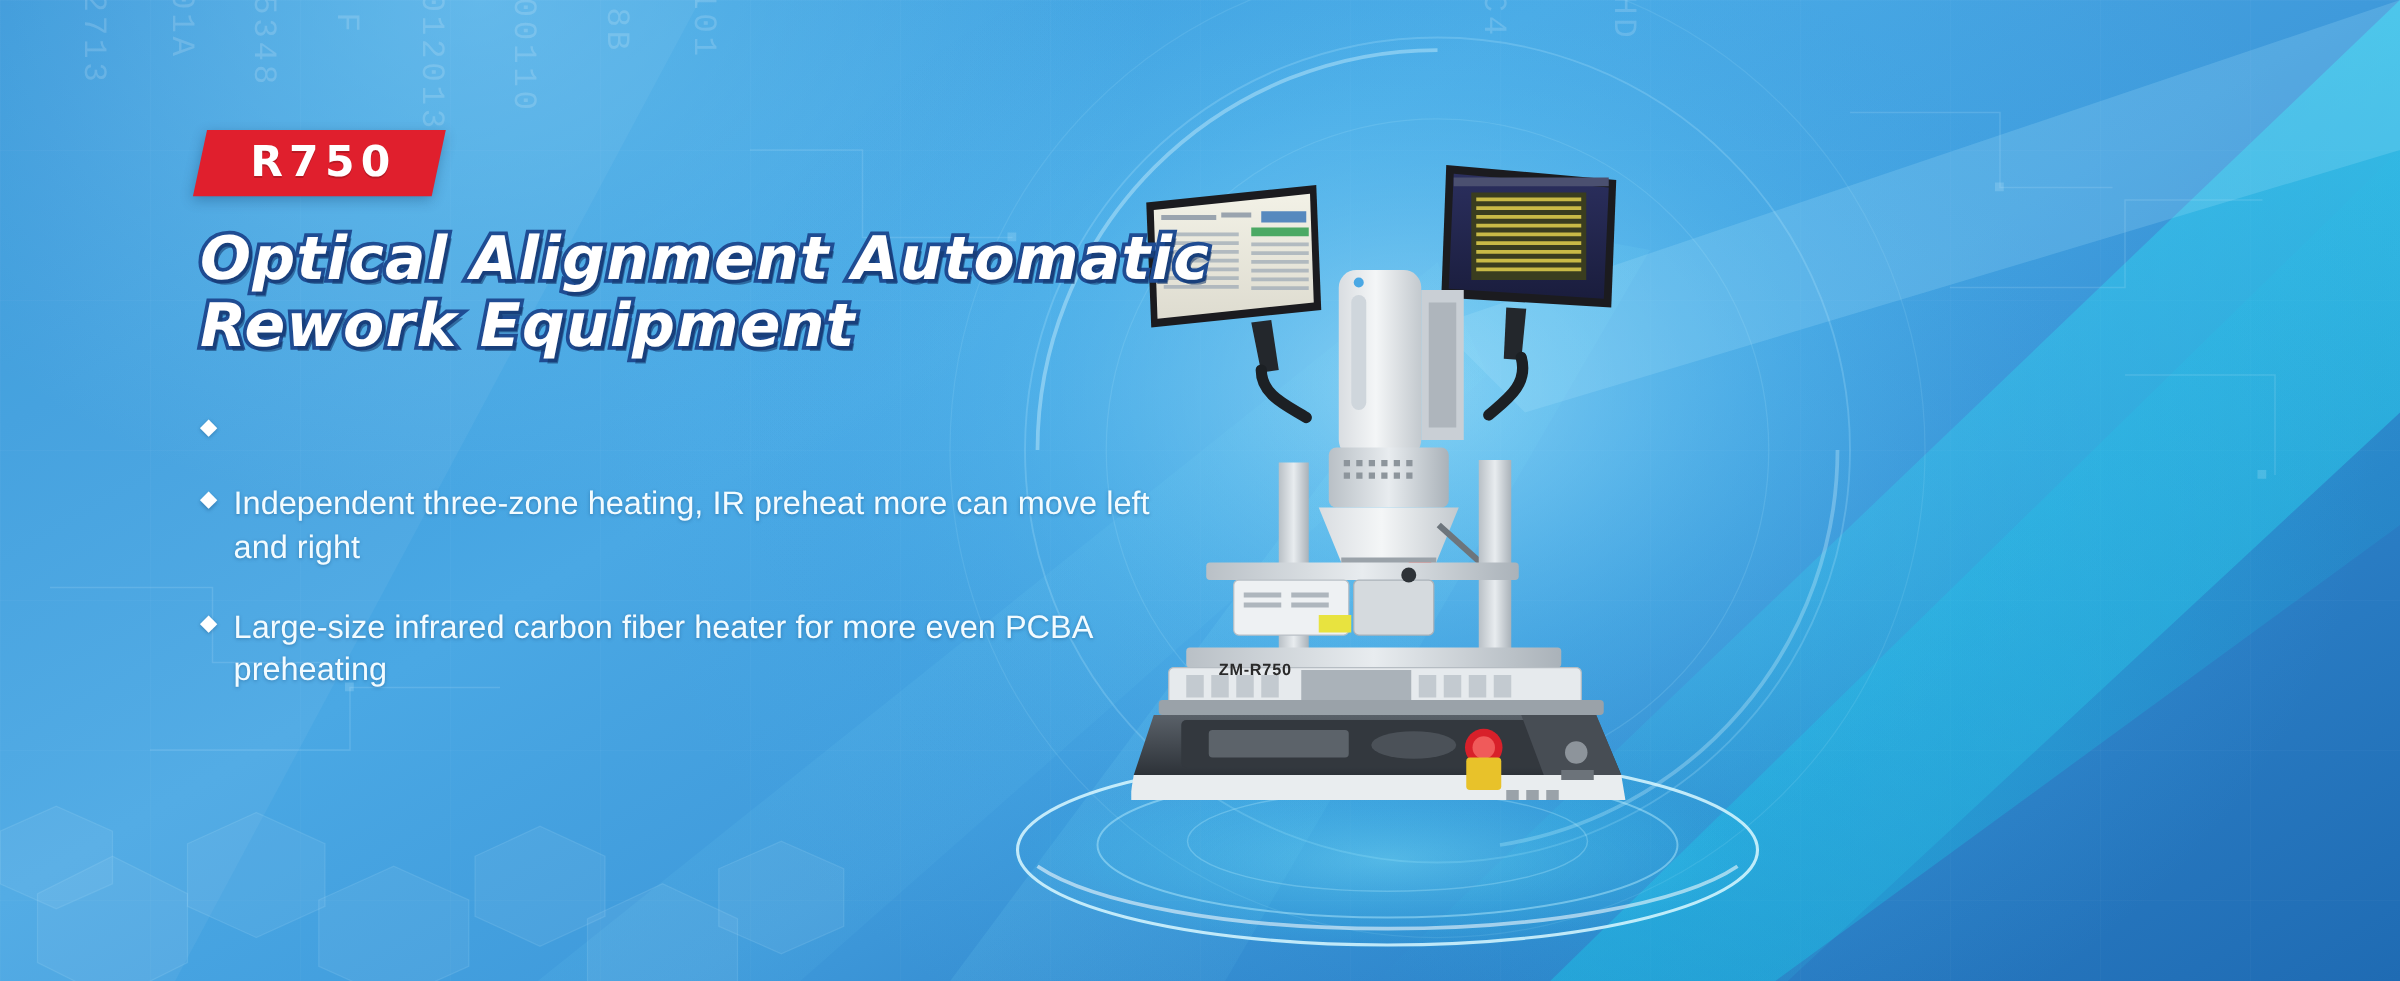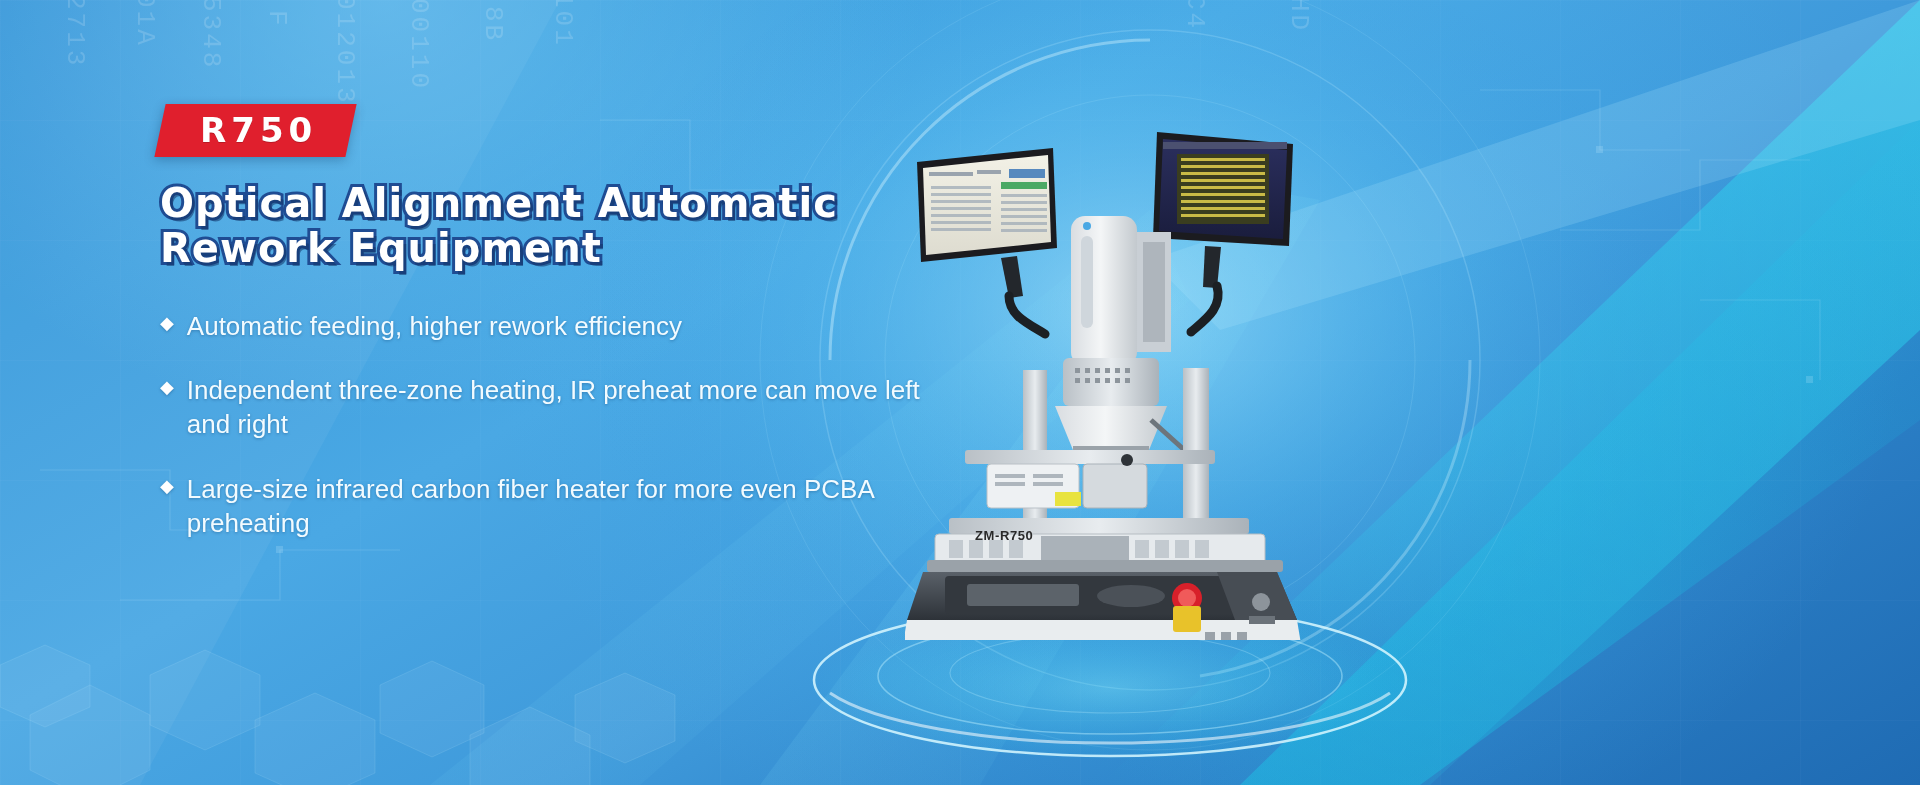--- a/index.html
+++ b/index.html
@@ -33,21 +33,21 @@
   .content{position:absolute;left:160px;top:104px;width:820px;z-index:20;}
 
   .badge{display:inline-block;position:relative;background:#e01f2d;
     padding:9px 34px 10px 40px;transform:skewX(-12deg);
     box-shadow:0 3px 10px rgba(0,40,80,.30);}
   .badge span{display:block;transform:skewX(12deg);color:#fff;font-weight:bold;
     font-size:34px;letter-spacing:5px;font-family:"DejaVu Sans",sans-serif;
     line-height:1;text-shadow:0 1px 0 rgba(0,0,0,.18);}
 
   .title{margin-top:24px;font-family:"DejaVu Sans",sans-serif;font-weight:bold;
-    font-size:40px;line-height:1.12;letter-spacing:1px;
+    font-style:italic;font-size:48px;line-height:1.12;letter-spacing:1px;
     color:#ffffff;
     -webkit-text-stroke:6px #1f4c93;
     paint-order:stroke fill;
     text-shadow:3px 4px 0 rgba(18,52,104,.55);
     white-space:pre-line;}
 
   .bullets{margin-top:38px;}
   .bullet{display:flex;align-items:flex-start;margin-bottom:30px;
     color:#f2fbff;font-size:26px;line-height:1.32;
     font-family:"Liberation Sans",sans-serif;
@@ -168,21 +168,20 @@
     <div class="badge">
       <span>R750</span>
     </div>
 
     <div class="title">Optical Alignment Automatic
 Rework Equipment</div>
 
     <div class="bullets">
       <div class="bullet">
         <span class="dia">◆</span>
-        <span class="btxt">Automatic feeding, higher rework efficiency</span>
       </div>
       <div class="bullet">
         <span class="dia">◆</span>
         <span class="btxt">Independent three-zone heating, IR preheat more can move left and right</span>
       </div>
       <div class="bullet">
         <span class="dia">◆</span>
         <span class="btxt">Large-size infrared carbon fiber heater for more even PCBA preheating</span>
       </div>
     </div>

